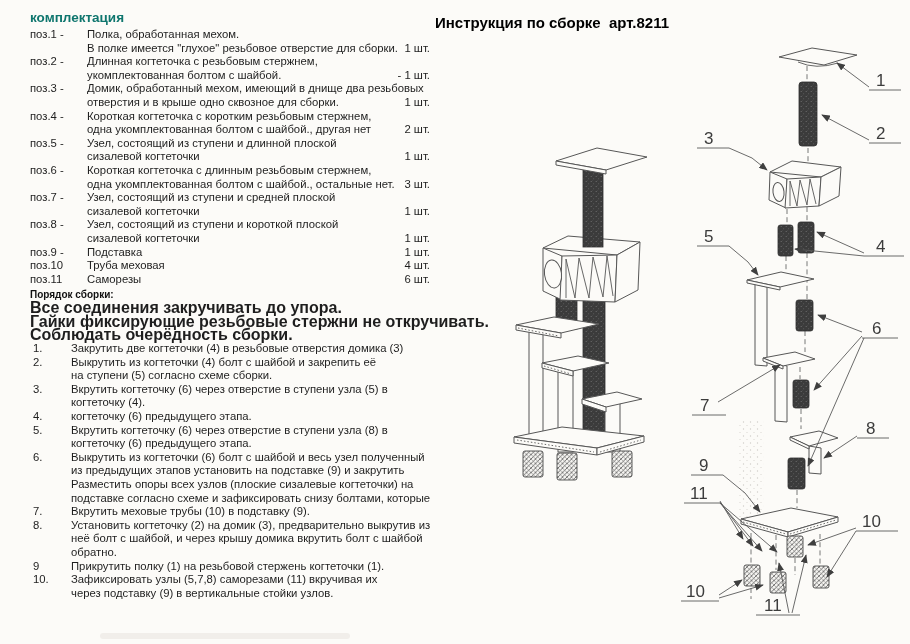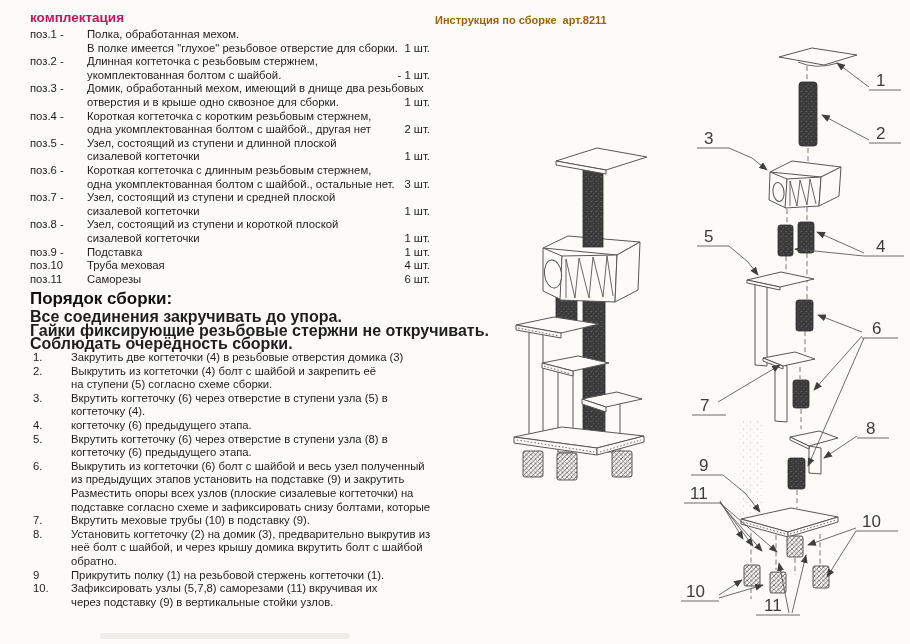--- a/index.html
+++ b/index.html
@@ -3,35 +3,35 @@
 <meta charset="utf-8">
 <style>
   html,body{margin:0;padding:0;background:#e9e8e4;}
   .page{
     position:relative; width:910px; height:644px; overflow:hidden;
     background:#fcfbf8; color:#1e1e1e;
     font-family:"Liberation Sans", sans-serif;
   }
   
   .leftcol{position:absolute; left:30px; top:10px; width:400px;}
-  .kit-heading{font-size:13.5px; font-weight:bold; margin:0 0 3px 0; color:#be185d;}
+  .kit-heading{font-size:13.5px; font-weight:bold; margin:0 0 3px 0; color:#0f766e;}
   .part{position:relative; padding-left:38px; font-size:11.3px; line-height:13.6px;}
   .ppos{position:absolute; left:0; top:0; white-space:nowrap;}
   .pl{display:block; white-space:nowrap;padding-left:19px;}
   .pl:empty{display:none;}
   .qty{position:absolute; right:0; bottom:0; white-space:nowrap;}
-  .order-heading{font-size:17px; font-weight:bold; margin:3px 0 1px 0; color:#111;}
+  .order-heading{font-size:10px; font-weight:bold; margin:3px 0 1px 0; color:#111;}
   .note{font-size:16px; line-height:13.6px; font-weight:bold; white-space:nowrap;}
   .step{position:relative; padding-left:41px; font-size:11.3px; line-height:13.6px;}
   .snum{position:absolute; left:3px; top:0;}
   .sl{display:block; white-space:nowrap;}
   .sl:empty{display:none;}
   
-  .title{position:absolute; left:435px; top:14px; font-size:11px; font-weight:bold;
-         color:#a16207; white-space:pre;}
+  .title{position:absolute; left:435px; top:14px; font-size:15px; font-weight:bold;
+         color:#000000; white-space:pre;}
   .fig{position:absolute; left:430px; top:0; width:480px; height:644px;}
   .smudge{position:absolute; left:100px; top:633px; width:250px; height:6px;
           background:#edebe6; border-radius:3px; opacity:.8;}
   
   .face{fill:#fcfbf8; stroke:#575757; stroke-width:1;}
   .dark{fill:url(#fur); stroke:#2f2f2f; stroke-width:.8;}
   .ln{stroke:#575757; stroke-width:.9; fill:none;}
   .dash{stroke:#6a6a6a; stroke-width:.9; stroke-dasharray:5 3.2; fill:none;}
   .cl{stroke:#5a5a5a; stroke-width:.9; fill:none;}
   .callout{font-size:17px; fill:#3c3c3c; font-family:"Liberation Sans",sans-serif;}

